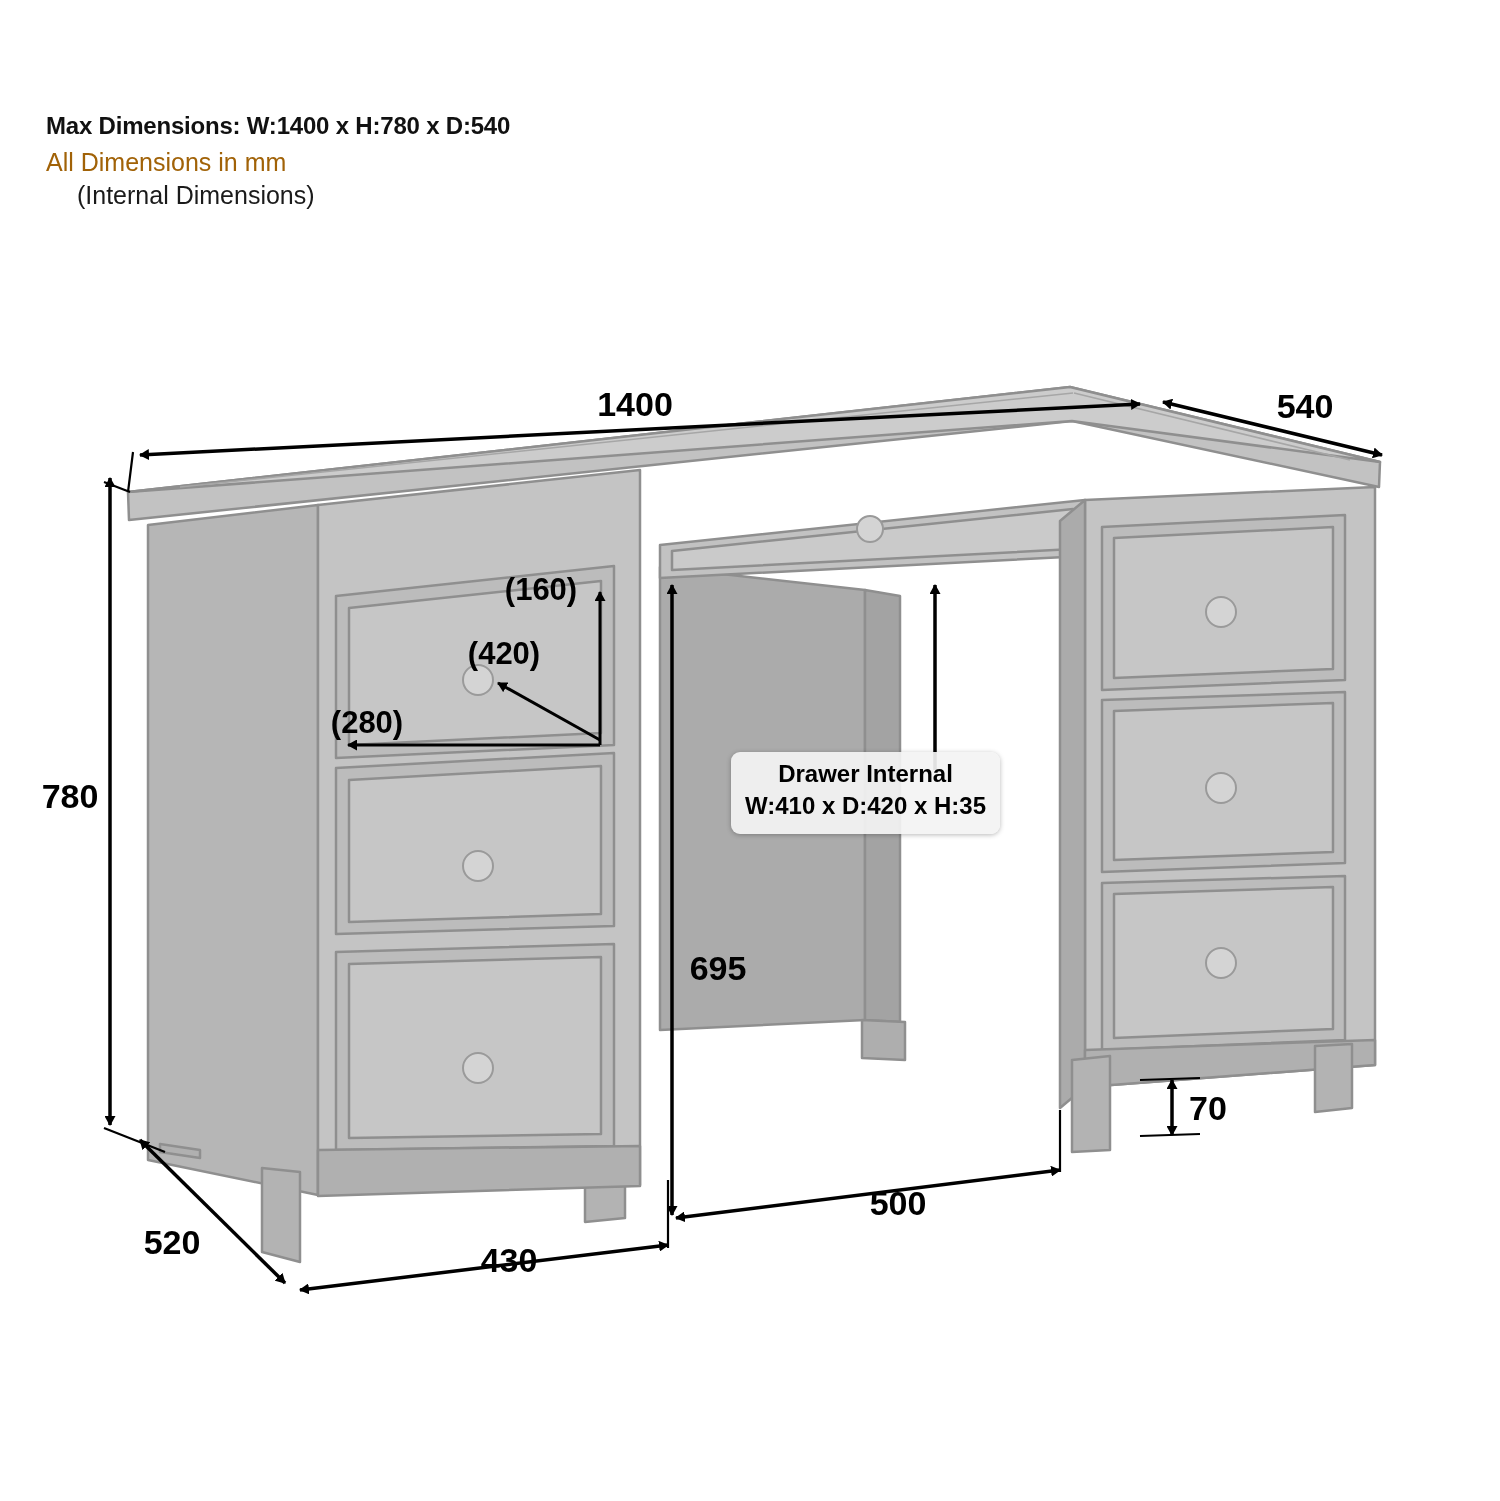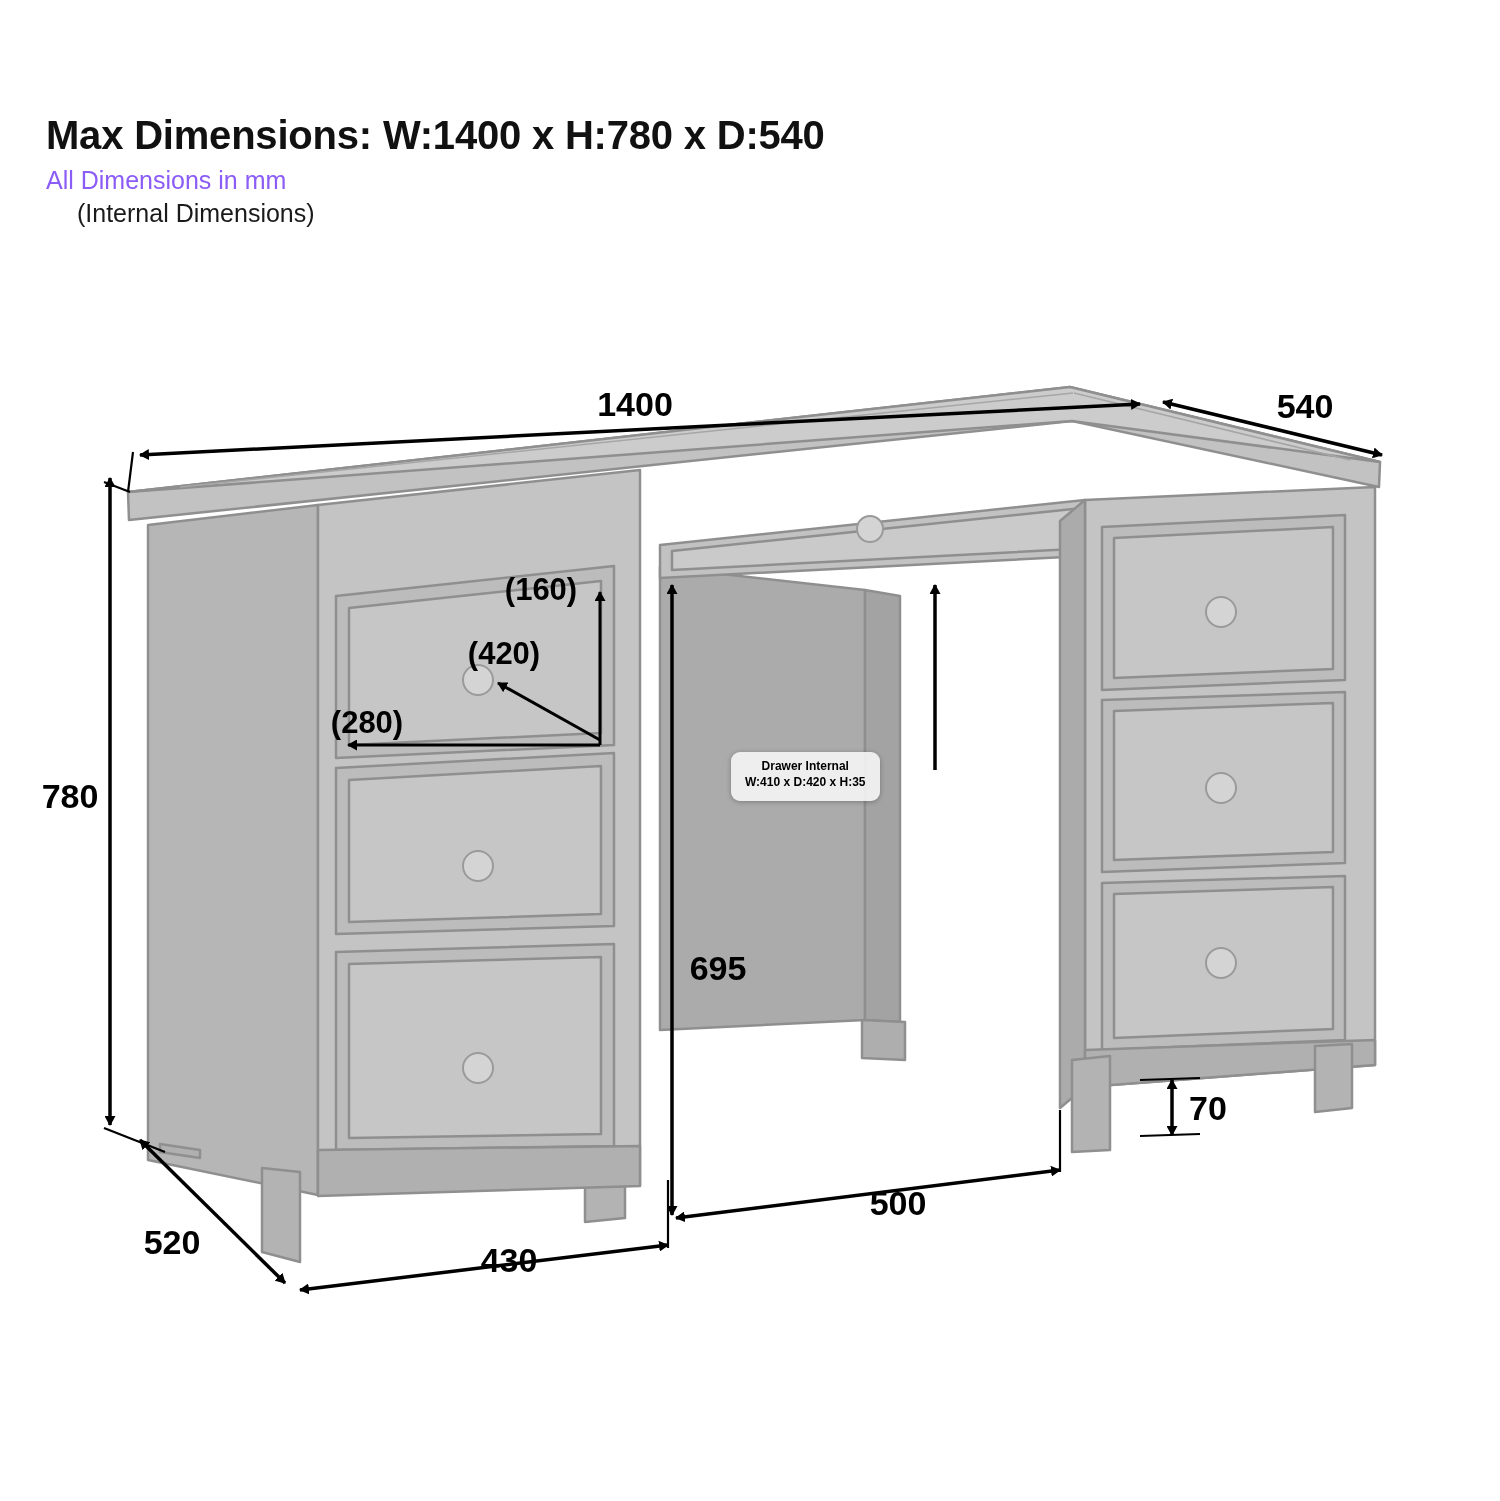--- a/index.html
+++ b/index.html
@@ -20,30 +20,30 @@
     width: 1500px;
     height: 1501px;
   }
   .hdr {
     position: absolute;
     left: 46px;
     top: 112px;
     width: 1200px;
   }
   .hdr-title {
-    font-size: 40px;
+    font-size: 24px;
     font-weight: bold;
     letter-spacing: -0.2px;
     line-height: 1.15;
     color: #111111;
   }
   .hdr-sub {
     font-size: 25px;
     line-height: 1.32;
-    color: #8b5cf6;
+    color: #a16207;
     margin-top: 6px;
   }
   .hdr-sub2 {
     font-size: 25px;
     line-height: 1.32;
     color: #1a1a1a;
     margin-left: 31px;
   }
   svg.diagram {
     position: absolute;
@@ -57,21 +57,21 @@
     font-weight: bold;
     fill: #000000;
   }
   .callout {
     position: absolute;
     background: rgba(243,243,243,0.92);
     border-radius: 9px;
     padding: 6px 14px 11px 14px;
     box-shadow: 0 1px 5px rgba(0,0,0,0.28);
     text-align: center;
-    font-size: 12px;
+    font-size: 24px;
     font-weight: bold;
     line-height: 1.35;
     color: #000000;
     white-space: nowrap;
   }
 </style>
 </head>
 <body>
 
 <div id="stage">

